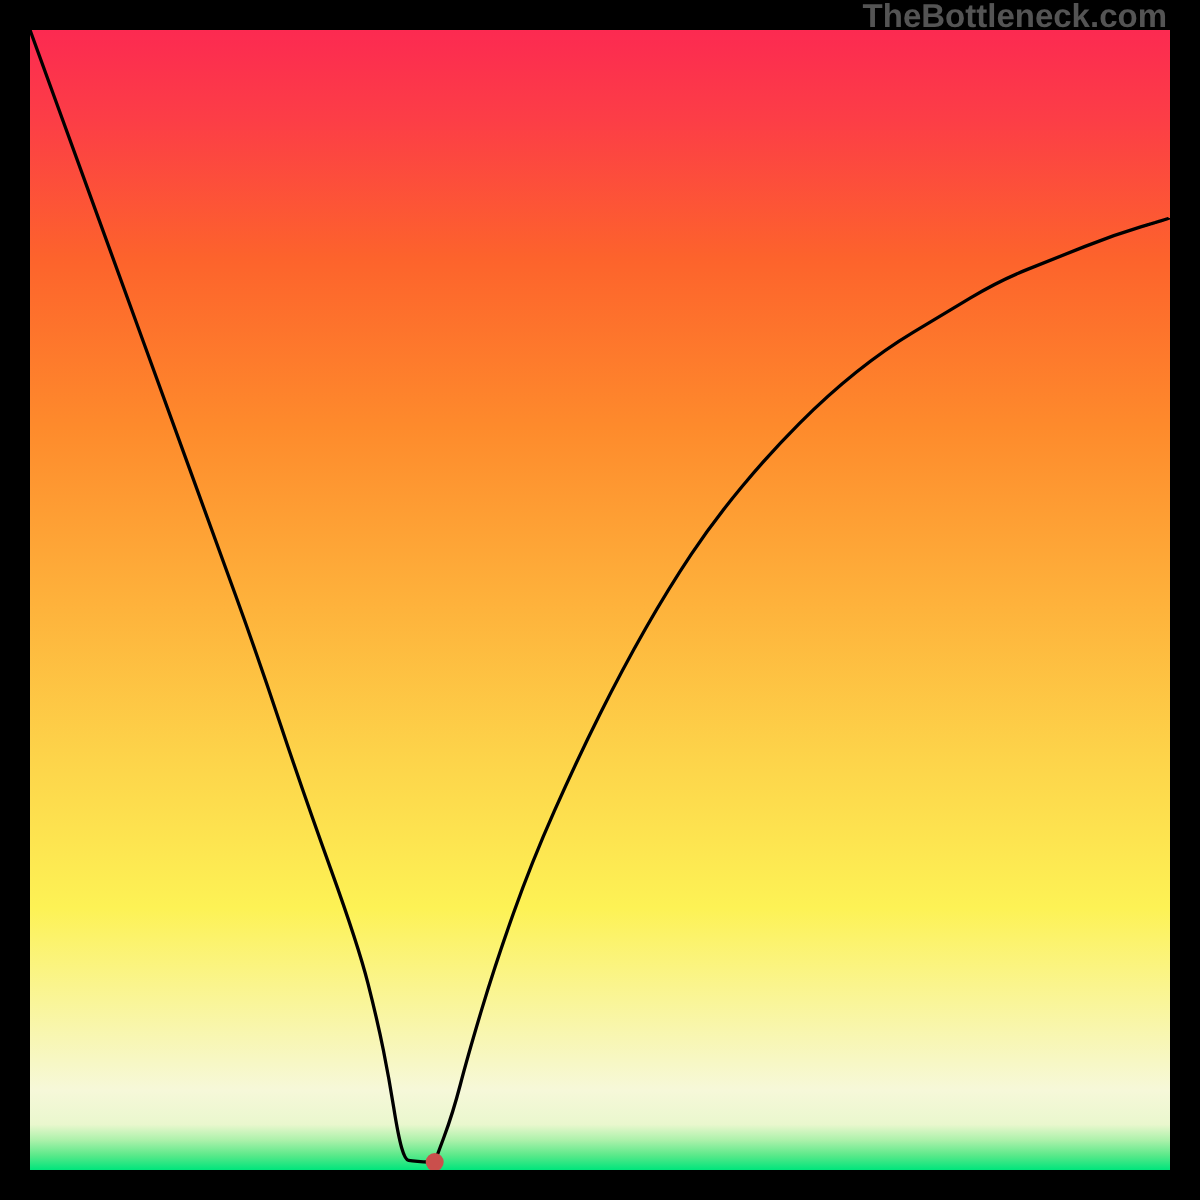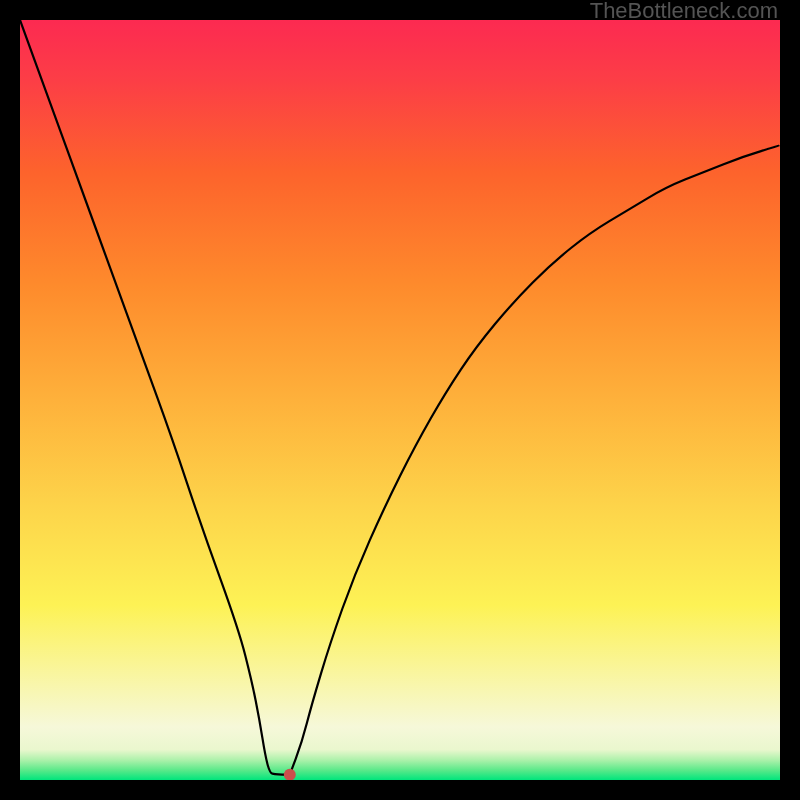--- a/index.html
+++ b/index.html
@@ -35,21 +35,21 @@
     position: absolute;
     left: 0; top: 0; width: 100%; height: 100%;
   }
   #watermark {
     position: absolute;
     top: 0px;
     right: 22px;
     color: #545454;
     font-family: Arial, Helvetica, sans-serif;
     font-size: 22px;
-    font-weight: 400;
+    font-weight: 700;
     line-height: 22px;
   }
 </style>
 </head>
 <body>
 
 <div id="container">
   <div id="plot-area">
     <div id="gradient"></div>
     <svg id="curve-layer" viewBox="0 0 760 760" preserveAspectRatio="none">

